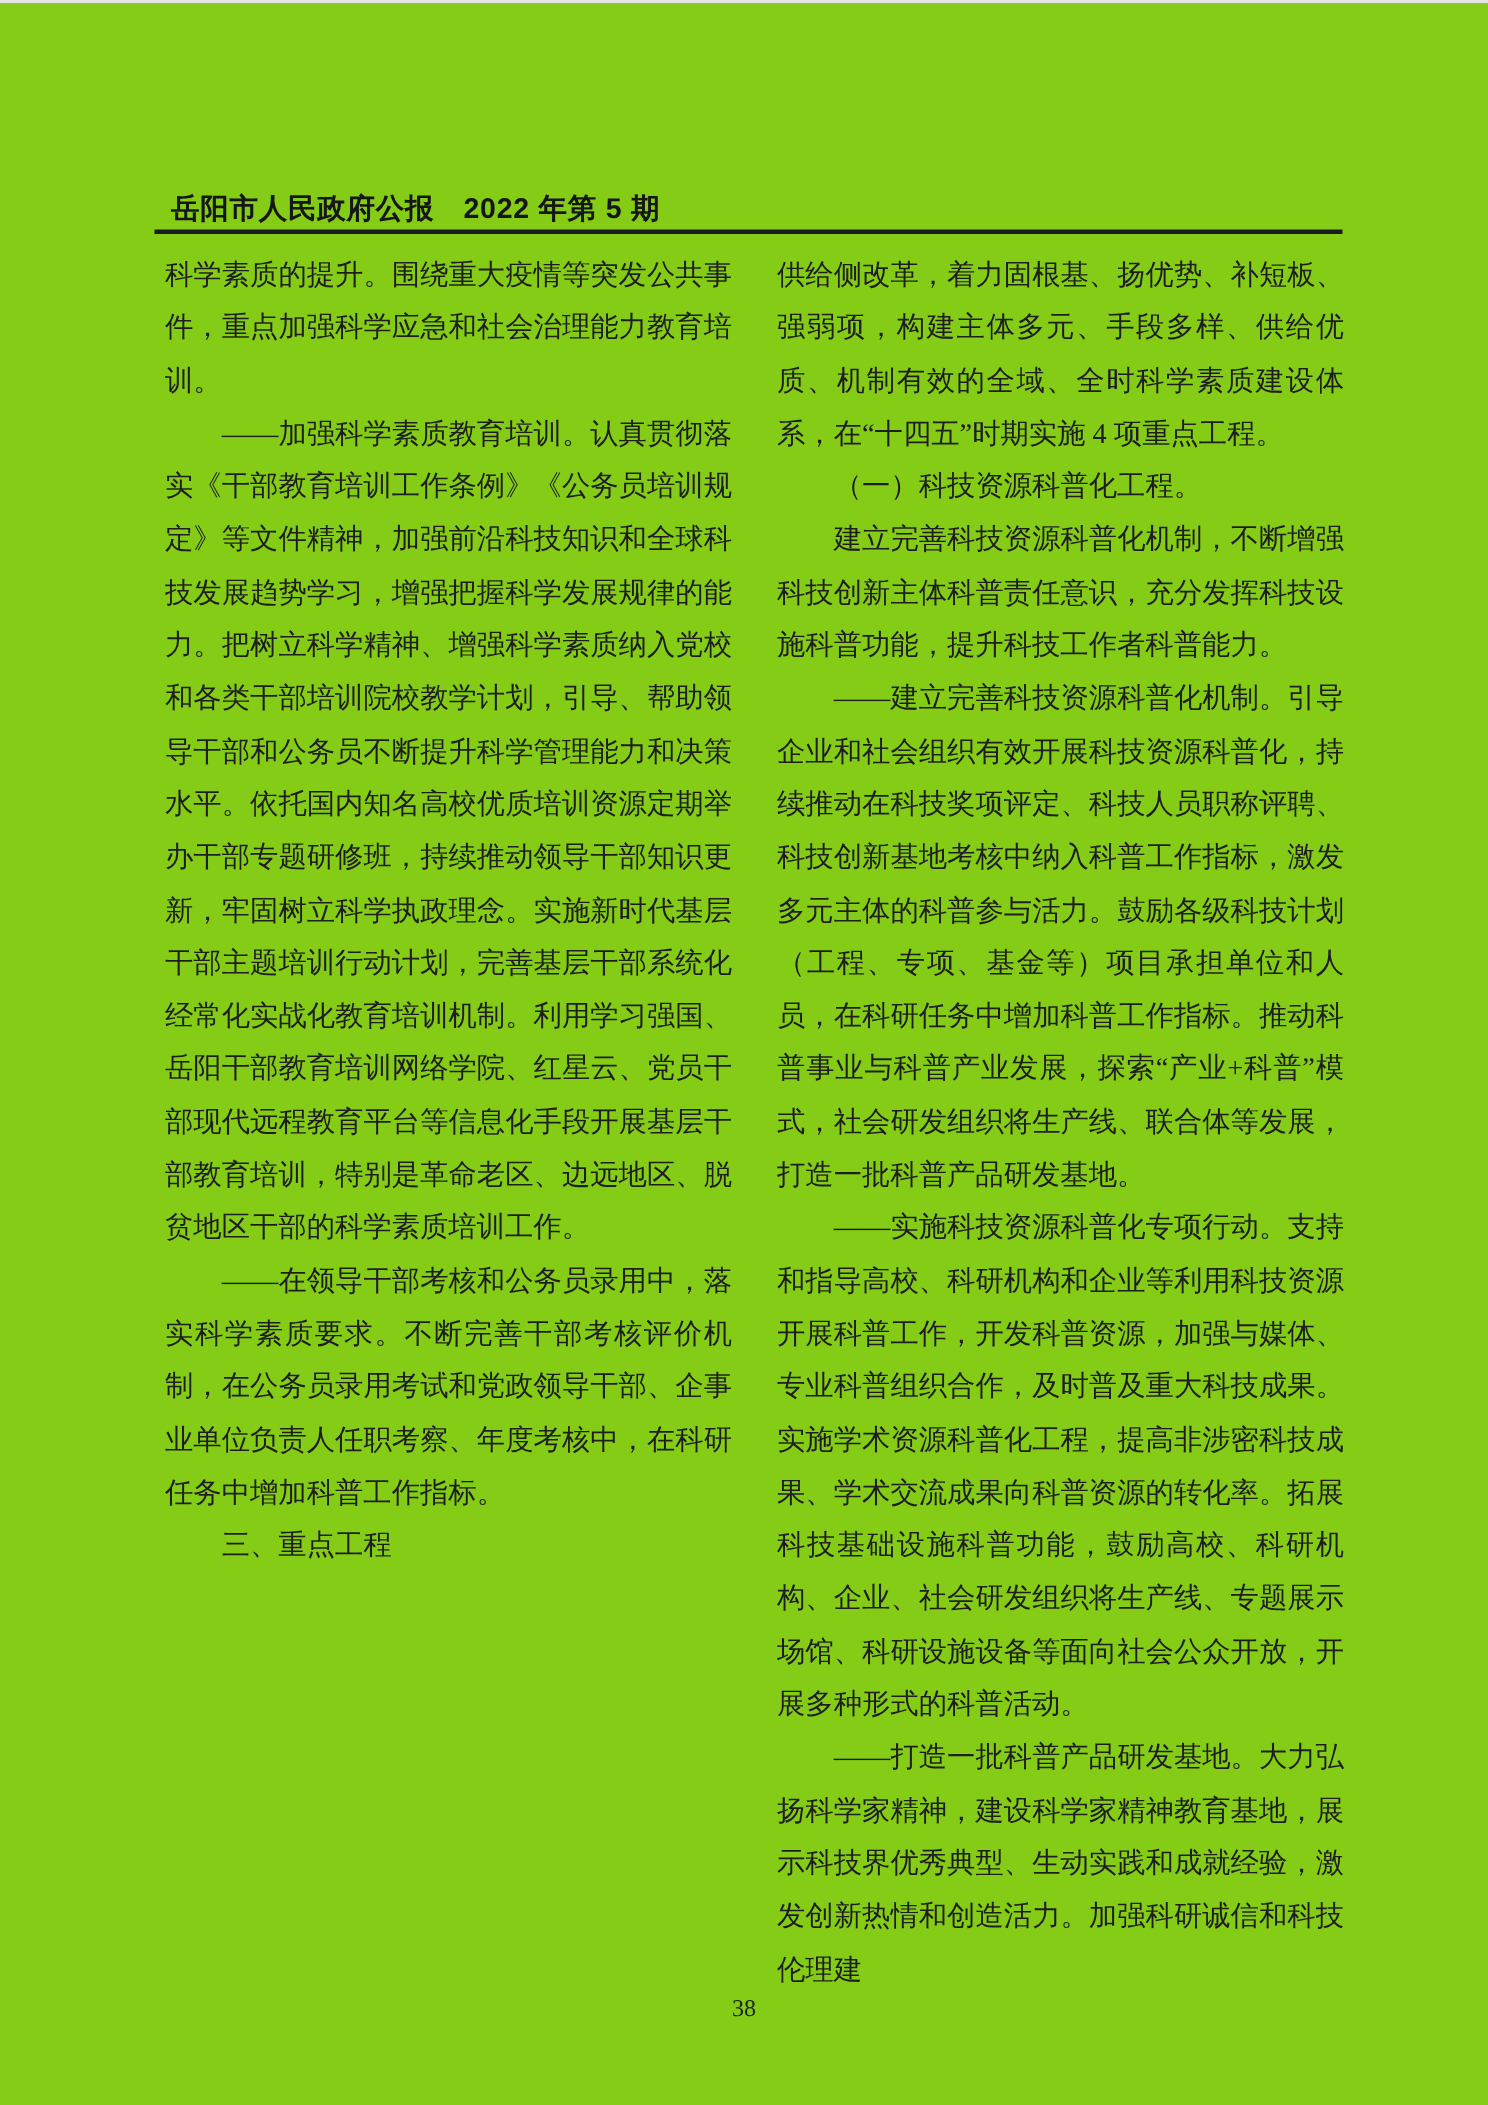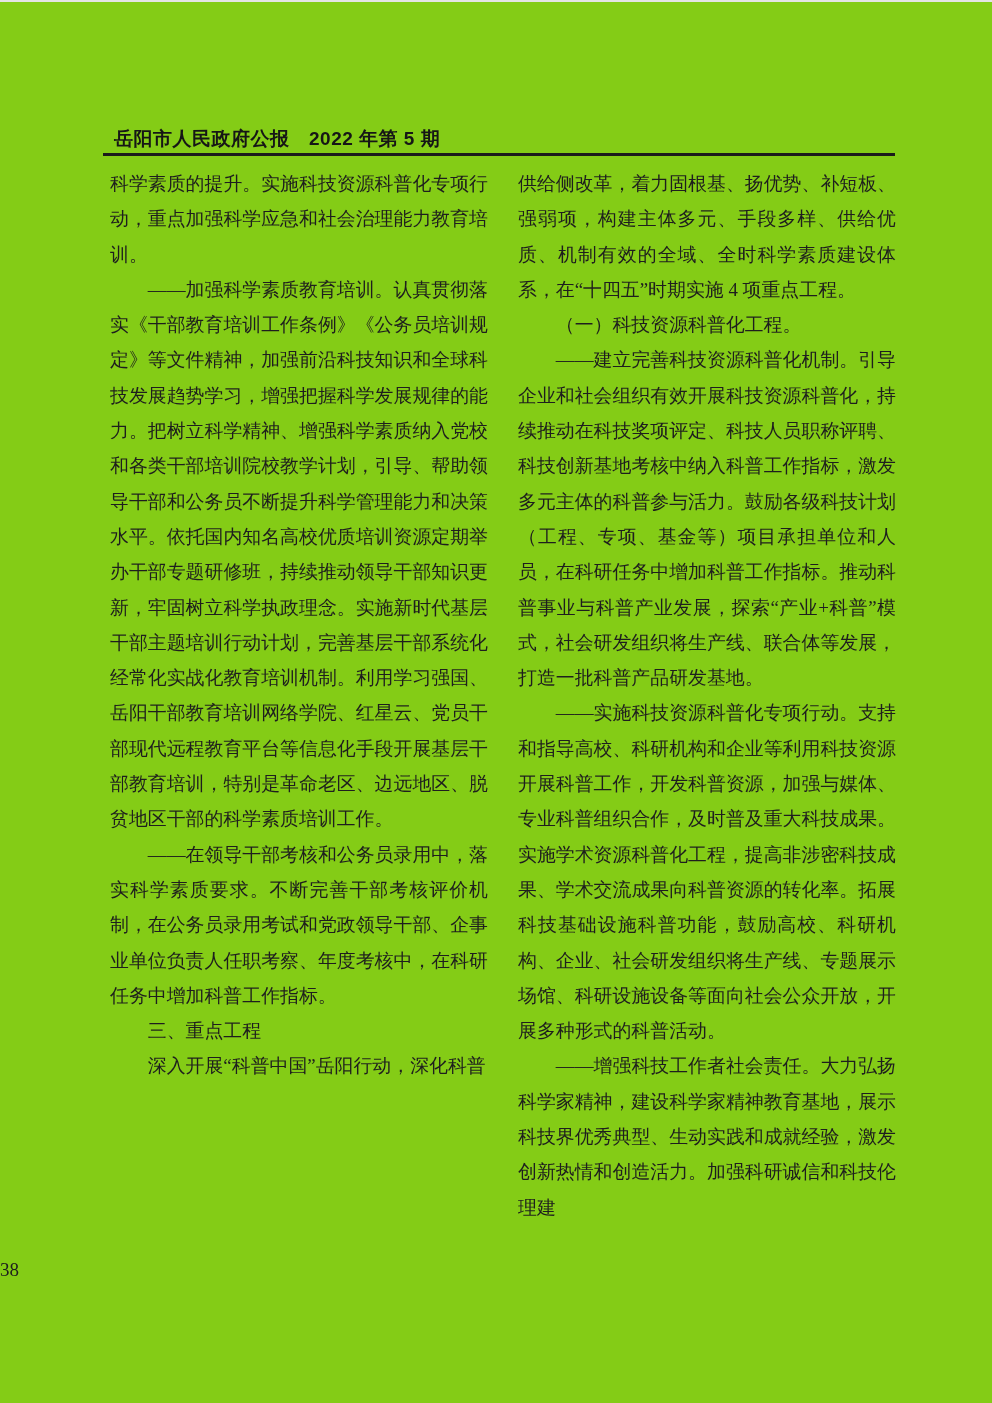--- a/index.html
+++ b/index.html
@@ -59,48 +59,49 @@
   .column p {
     margin: 0;
     padding: 0;
     text-indent: 2em;
   }
   .column p.no-indent {
     text-indent: 0;
   }
   .page-number {
     position: absolute;
-    top: 1259px;
+    top: 1331px;
     left: 0;
     width: 100%;
-    font-size: 19px;
+    text-align: center;
+    font-size: 16px;
     color: #1e1e1e;
   }
 </style>
 </head>
 <body>
 
 <div class="page">
   <div class="top-edge"></div>
 
   <div class="header-title">岳阳市人民政府公报　2022 年第 5 期</div>
 
   <div class="header-rule"></div>
 
   <div class="columns">
     <div class="column">
-      <p class="no-indent">科学素质的提升。实施科技资源科普化专项行动，重点加强科学应急和社会治理能力教育培训。</p>
+      <p class="no-indent">科学素质的提升。围绕重大疫情等突发公共事件，重点加强科学应急和社会治理能力教育培训。</p>
       <p>——加强科学素质教育培训。认真贯彻落实《干部教育培训工作条例》《公务员培训规定》等文件精神，加强前沿科技知识和全球科技发展趋势学习，增强把握科学发展规律的能力。把树立科学精神、增强科学素质纳入党校和各类干部培训院校教学计划，引导、帮助领导干部和公务员不断提升科学管理能力和决策水平。依托国内知名高校优质培训资源定期举办干部专题研修班，持续推动领导干部知识更新，牢固树立科学执政理念。实施新时代基层干部主题培训行动计划，完善基层干部系统化经常化实战化教育培训机制。利用学习强国、岳阳干部教育培训网络学院、红星云、党员干部现代远程教育平台等信息化手段开展基层干部教育培训，特别是革命老区、边远地区、脱贫地区干部的科学素质培训工作。</p>
       <p>——在领导干部考核和公务员录用中，落实科学素质要求。不断完善干部考核评价机制，在公务员录用考试和党政领导干部、企事业单位负责人任职考察、年度考核中，在科研任务中增加科普工作指标。</p>
       <p>三、重点工程</p>
-      <p>深入开展“科普中国”岳阳行动，深化科普</p>
     </div>
     <div class="column">
       <p class="no-indent">供给侧改革，着力固根基、扬优势、补短板、强弱项，构建主体多元、手段多样、供给优质、机制有效的全域、全时科学素质建设体系，在“十四五”时期实施 4 项重点工程。</p>
       <p>（一）科技资源科普化工程。</p>
+      <p>建立完善科技资源科普化机制，不断增强科技创新主体科普责任意识，充分发挥科技设施科普功能，提升科技工作者科普能力。</p>
       <p>——建立完善科技资源科普化机制。引导企业和社会组织有效开展科技资源科普化，持续推动在科技奖项评定、科技人员职称评聘、科技创新基地考核中纳入科普工作指标，激发多元主体的科普参与活力。鼓励各级科技计划（工程、专项、基金等）项目承担单位和人员，在科研任务中增加科普工作指标。推动科普事业与科普产业发展，探索“产业+科普”模式，社会研发组织将生产线、联合体等发展，打造一批科普产品研发基地。</p>
       <p>——实施科技资源科普化专项行动。支持和指导高校、科研机构和企业等利用科技资源开展科普工作，开发科普资源，加强与媒体、专业科普组织合作，及时普及重大科技成果。实施学术资源科普化工程，提高非涉密科技成果、学术交流成果向科普资源的转化率。拓展科技基础设施科普功能，鼓励高校、科研机构、企业、社会研发组织将生产线、专题展示场馆、科研设施设备等面向社会公众开放，开展多种形式的科普活动。</p>
-      <p>——增强科技工作者社会责任。大力弘扬科学家精神，建设科学家精神教育基地，展示科技界优秀典型、生动实践和成就经验，激发创新热情和创造活力。加强科研诚信和科技伦理建</p>
+      <p>——打造一批科普产品研发基地。大力弘扬科学家精神，建设科学家精神教育基地，展示科技界优秀典型、生动实践和成就经验，激发创新热情和创造活力。加强科研诚信和科技伦理建</p>
     </div>
   </div>
 
   <div class="page-number">38</div>
 </div>
 
 </body></html>

